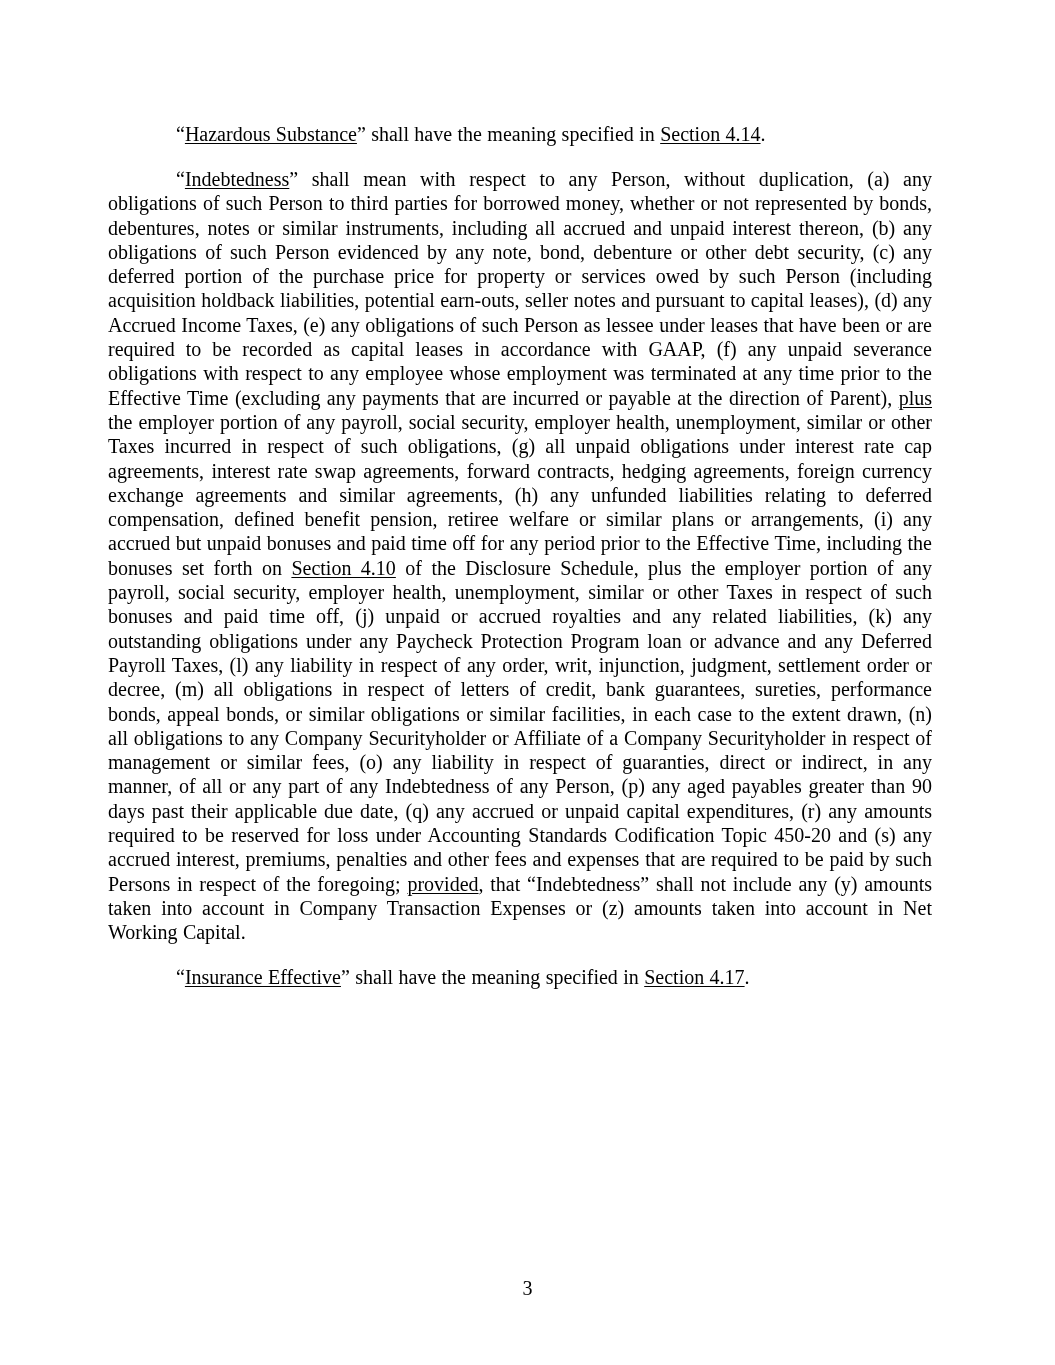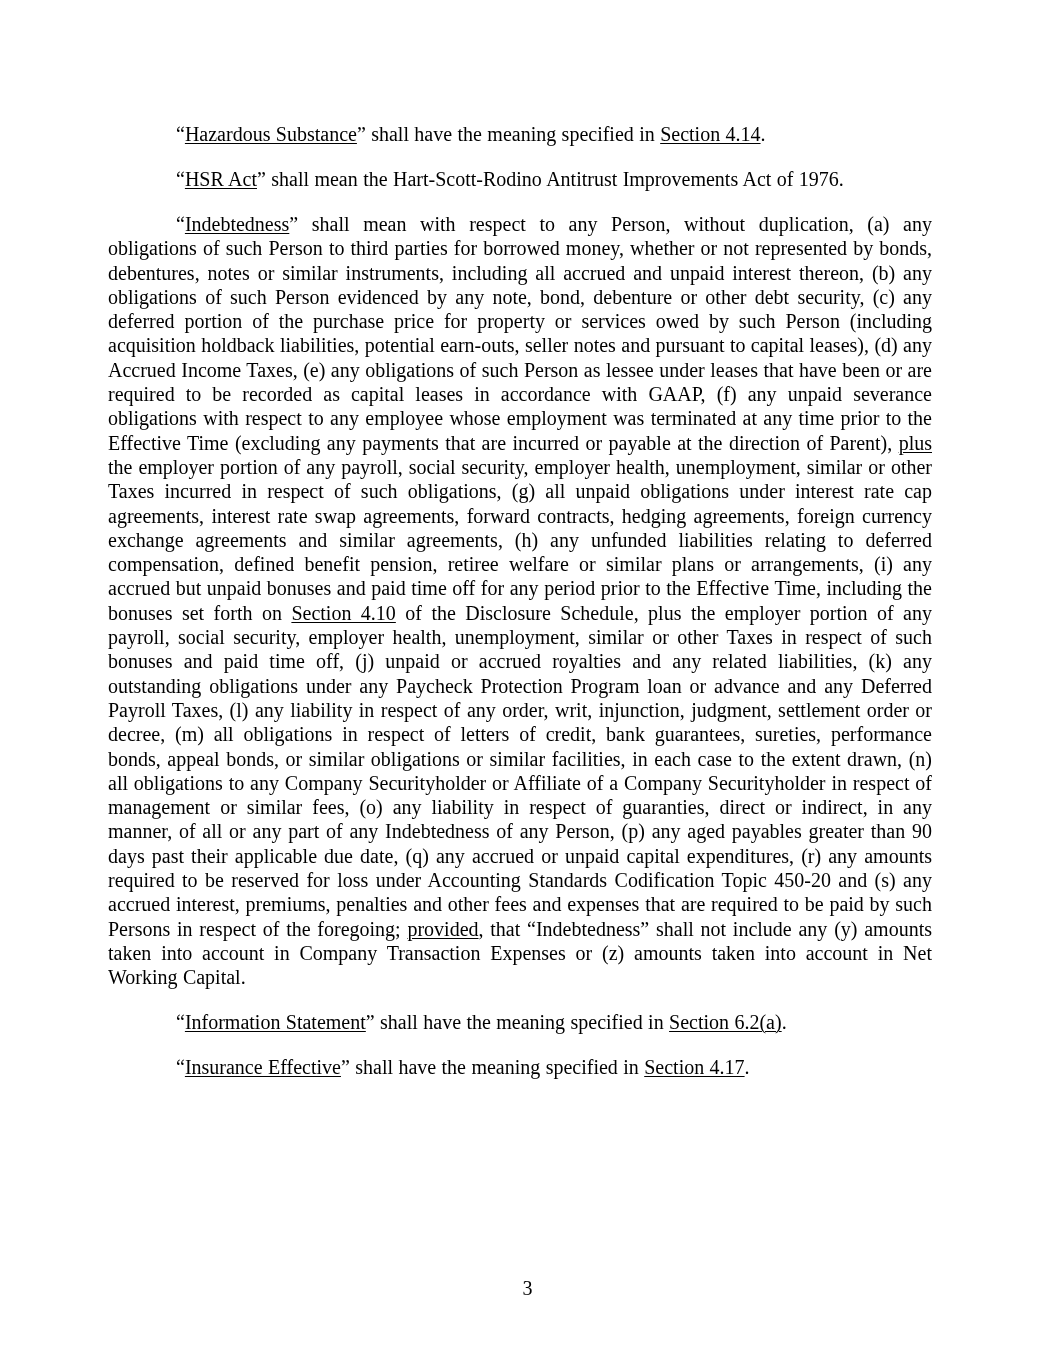--- a/index.html
+++ b/index.html
@@ -42,19 +42,17 @@
     width: 100%;
     text-align: center;
   }
 </style>
 </head>
 <body>
 
 <div class="page">
   <div class="content">
       <p><span>“</span><span class="u">Hazardous Substance</span><span>” shall have the meaning specified in </span><span class="u">Section 4.14</span><span>.</span></p>
-      <p><span>“</span><span class="u">HSR Act</span><span>” shall mean the Hart-Scott-Rodino Antitrust Improvements Act of 1976.</span></p>
       <p><span>“</span><span class="u">Indebtedness</span><span>” shall mean with respect to any Person, without duplication, (a) any obligations of such Person to third parties for borrowed money, whether or not represented by bonds, debentures, notes or similar instruments, including all accrued and unpaid interest thereon, (b) any obligations of such Person evidenced by any note, bond, debenture or other debt security, (c) any deferred portion of the purchase price for property or services owed by such Person (including acquisition holdback liabilities, potential earn-outs, seller notes and pursuant to capital leases), (d) any Accrued Income Taxes, (e) any obligations of such Person as lessee under leases that have been or are required to be recorded as capital leases in accordance with GAAP, (f) any unpaid severance obligations with respect to any employee whose employment was terminated at any time prior to the Effective Time (excluding any payments that are incurred or payable at the direction of Parent), </span><span class="u">plus</span><span> the employer portion of any payroll, social security, employer health, unemployment, similar or other Taxes incurred in respect of such obligations, (g) all unpaid obligations under interest rate cap agreements, interest rate swap agreements, forward contracts, hedging agreements, foreign currency exchange agreements and similar agreements, (h) any unfunded liabilities relating to deferred compensation, defined benefit pension, retiree welfare or similar plans or arrangements, (i) any accrued but unpaid bonuses and paid time off for any period prior to the Effective Time, including the bonuses set forth on </span><span class="u">Section 4.10</span><span> of the Disclosure Schedule, plus the employer portion of any payroll, social security, employer health, unemployment, similar or other Taxes in respect of such bonuses and paid time off, (j) unpaid or accrued royalties and any related liabilities, (k) any outstanding obligations under any Paycheck Protection Program loan or advance and any Deferred Payroll Taxes, (l) any liability in respect of any order, writ, injunction, judgment, settlement order or decree, (m) all obligations in respect of letters of credit, bank guarantees, sureties, performance bonds, appeal bonds, or similar obligations or similar facilities, in each case to the extent drawn, (n) all obligations to any Company Securityholder or Affiliate of a Company Securityholder in respect of management or similar fees, (o) any liability in respect of guaranties, direct or indirect, in any manner, of all or any part of any Indebtedness of any Person, (p) any aged payables greater than 90 days past their applicable due date, (q) any accrued or unpaid capital expenditures, (r) any amounts required to be reserved for loss under Accounting Standards Codification Topic 450-20 and (s) any accrued interest, premiums, penalties and other fees and expenses that are required to be paid by such Persons in respect of the foregoing; </span><span class="u">provided</span><span>, that “Indebtedness” shall not include any (y) amounts taken into account in Company Transaction Expenses or (z) amounts taken into account in Net Working Capital.</span></p>
-      <p><span>“</span><span class="u">Information Statement</span><span>” shall have the meaning specified in </span><span class="u">Section 6.2(a)</span><span>.</span></p>
       <p><span>“</span><span class="u">Insurance Effective</span><span>” shall have the meaning specified in </span><span class="u">Section 4.17</span><span>.</span></p>
     </div>
   <div class="page-number">3</div>
 </div>
 
 </body></html>

